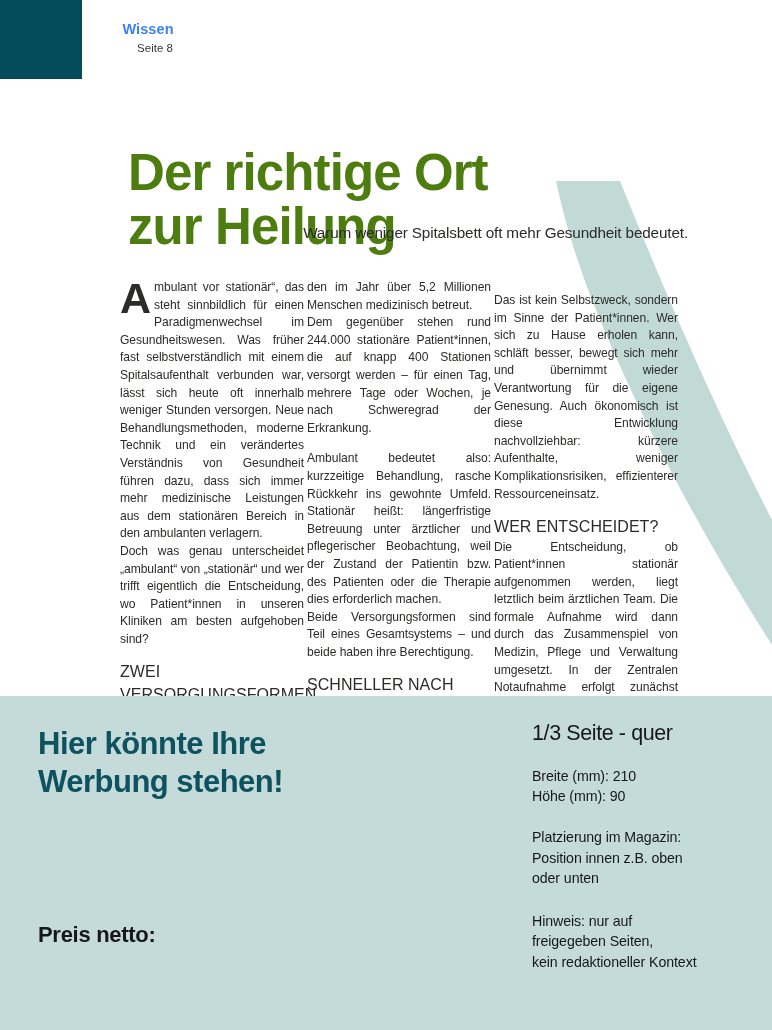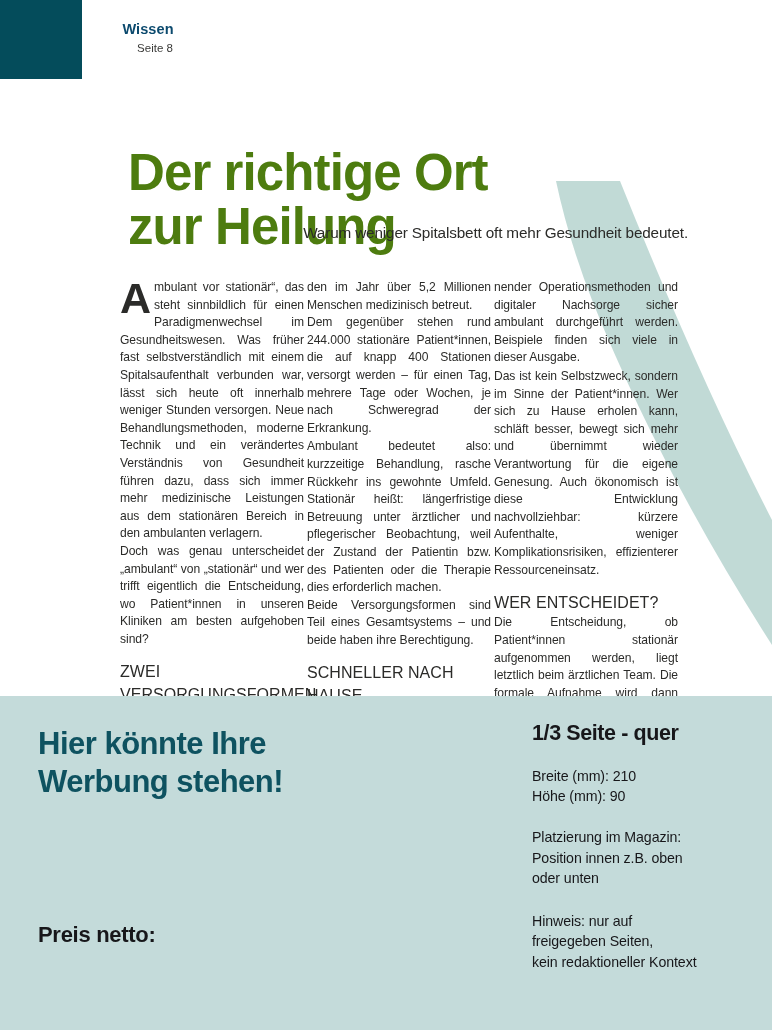--- a/index.html
+++ b/index.html
@@ -45,21 +45,21 @@
   .masthead {
     position: absolute;
     left: 0;
     top: 20px;
     width: 296px;
     text-align: center;
   }
   .masthead-section {
     font-size: 14.5px;
     font-weight: bold;
-    color: #0c4a6e;
+    color: #3b82f6;
     letter-spacing: 0.1px;
     line-height: 1.25;
   }
   .masthead-page {
     font-size: 11.5px;
     color: #3a3a38;
     margin-top: 3px;
     line-height: 1.25;
     padding-left: 14px;
   }
@@ -106,21 +106,21 @@
     line-height: 1.455;
     color: #2b2b29;
     letter-spacing: -0.05px;
   }
   .col p {
     margin: 0;
     text-align: justify;
     text-justify: inter-word;
     hyphens: manual;
   }
-  .col p.gap-before { margin-top: 1px; }
+  .col p.gap-before { margin-top: 13px; }
   .col h3 {
     margin: 13px 0 0 0;
     font-size: 16px;
     font-weight: normal;
     letter-spacing: 0.05px;
     color: #2b2b29;
     line-height: 1.4;
   }
 
   
@@ -172,21 +172,21 @@
 
   .ad-right {
     position: absolute;
     left: 532px;
     top: 25px;
     width: 230px;
     color: #17171a;
   }
   .ad-format {
     font-size: 21.5px;
-    font-weight: bold;
+    font-weight: normal;
     letter-spacing: -0.4px;
     line-height: 1.2;
   }
   .ad-dims {
     margin-top: 19px;
     font-size: 14.2px;
     line-height: 1.43;
     letter-spacing: -0.1px;
   }
   .ad-placement {
@@ -243,21 +243,20 @@
     <div class="col">
       <p>den im Jahr über 5,2 Millionen Menschen medizinisch betreut.</p>
       <p>Dem gegenüber stehen rund 244.000 stationäre Patient*innen, die auf knapp 400 Stationen versorgt werden – für einen Tag, mehrere Tage oder Wochen, je nach Schweregrad der Erkrankung.</p>
       <p class="gap-before">Ambulant bedeutet also: kurzzeitige Behandlung, rasche Rückkehr ins gewohnte Umfeld. Stationär heißt: längerfristige Betreuung unter ärztlicher und pflegerischer Beobachtung, weil der Zustand der Patientin bzw. des Patienten oder die Therapie dies erforderlich machen.</p>
       <p>Beide Versorgungsformen sind Teil eines Gesamtsystems – und beide haben ihre Berechtigung.</p>
       <h3>SCHNELLER NACH HAUSE</h3>
       <p>Was früher nur unter stationären Bedingungen möglich war, kann heute dank moderner Diagnostik, scho-</p>
     </div>
 
     <div class="col">
-      <p>nender Operationsmethoden und digitaler Nachsorge sicher ambulant durchgeführt werden. Beispiele finden sich viele in dieser Ausgabe.</p>
       <p class="gap-before">Das ist kein Selbstzweck, sondern im Sinne der Patient*innen. Wer sich zu Hause erholen kann, schläft besser, bewegt sich mehr und übernimmt wieder Verantwortung für die eigene Genesung. Auch ökonomisch ist diese Entwicklung nachvollziehbar: kürzere Aufenthalte, weniger Komplikationsrisiken, effizienterer Ressourceneinsatz.</p>
       <h3>WER ENTSCHEIDET?</h3>
       <p>Die Entscheidung, ob Patient*innen stationär aufgenommen werden, liegt letztlich beim ärztlichen Team. Die formale Aufnahme wird dann durch das Zusammenspiel von Medizin, Pflege und Verwaltung umgesetzt. In der Zentralen Notaufnahme erfolgt zunächst eine medizinische</p>
     </div>
 
   </div>
 
   <div class="ad-band">
 
     <div class="ad-left">

